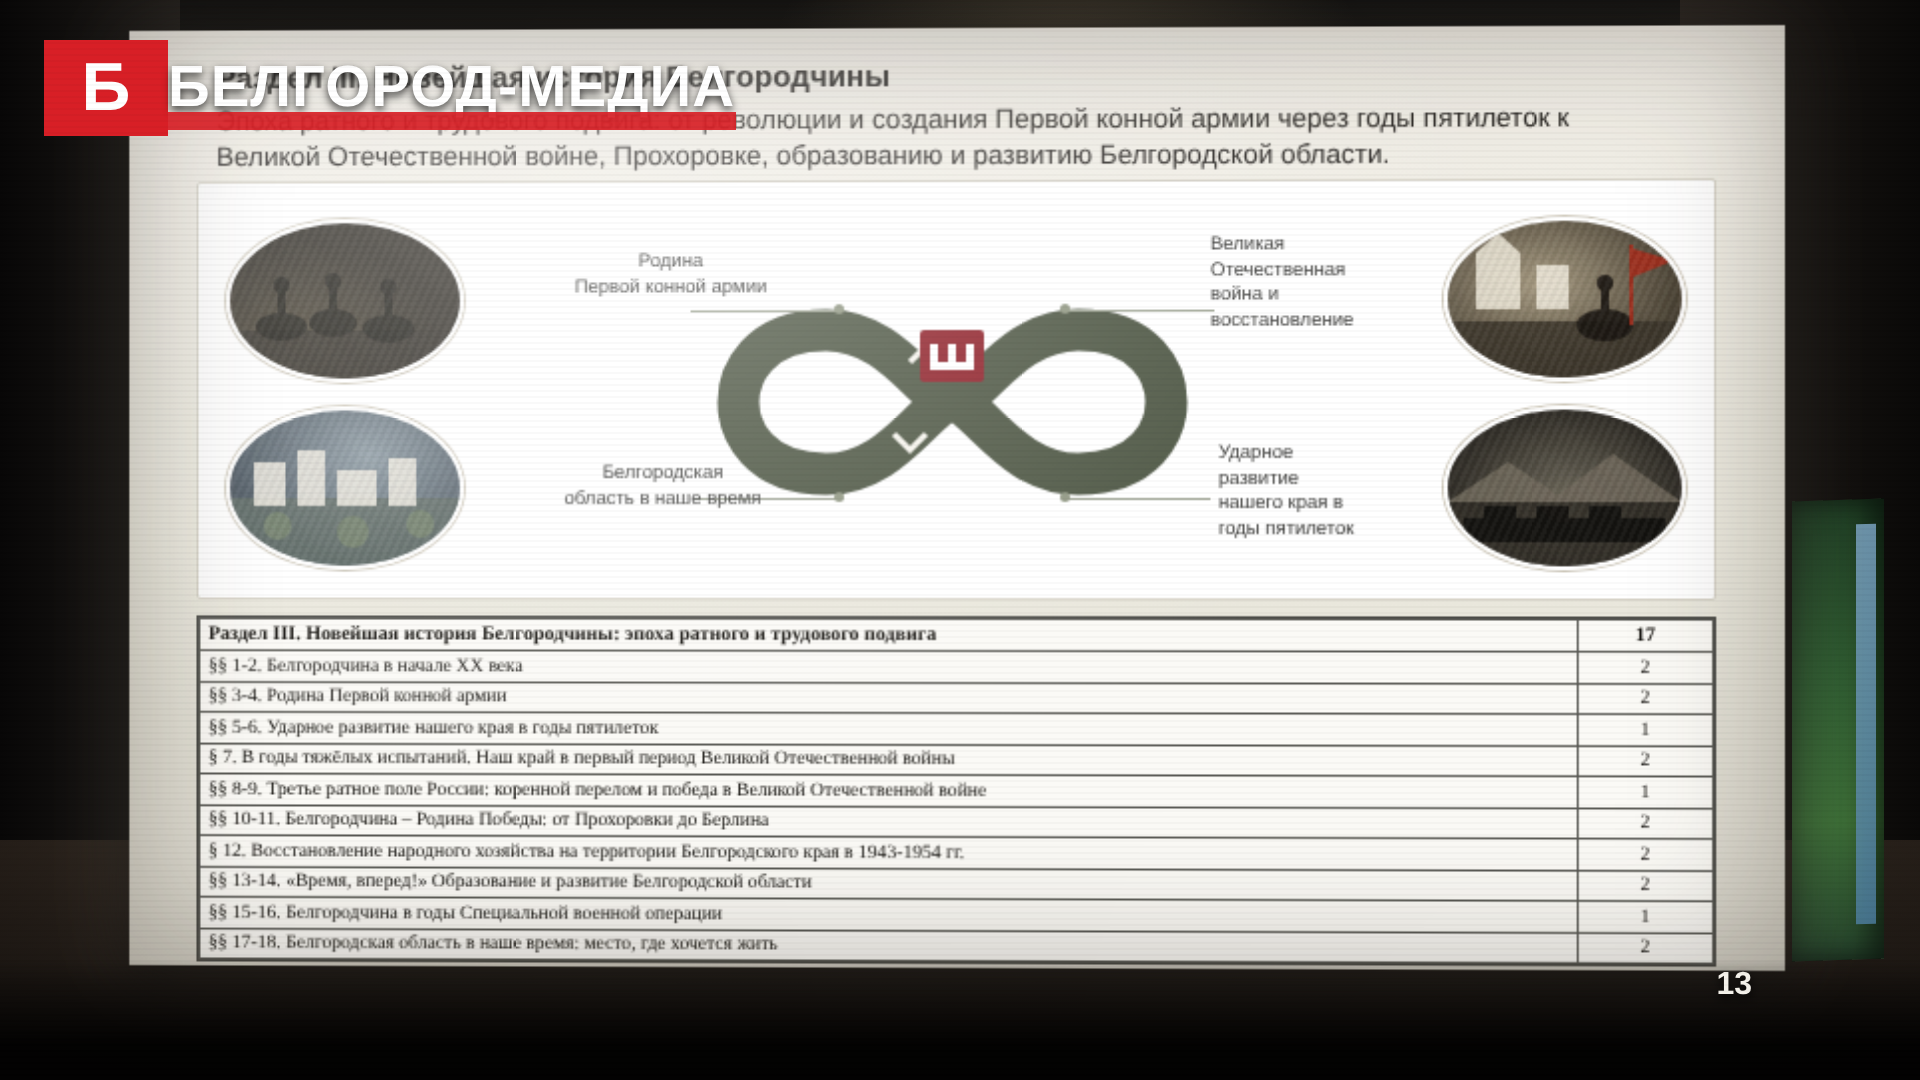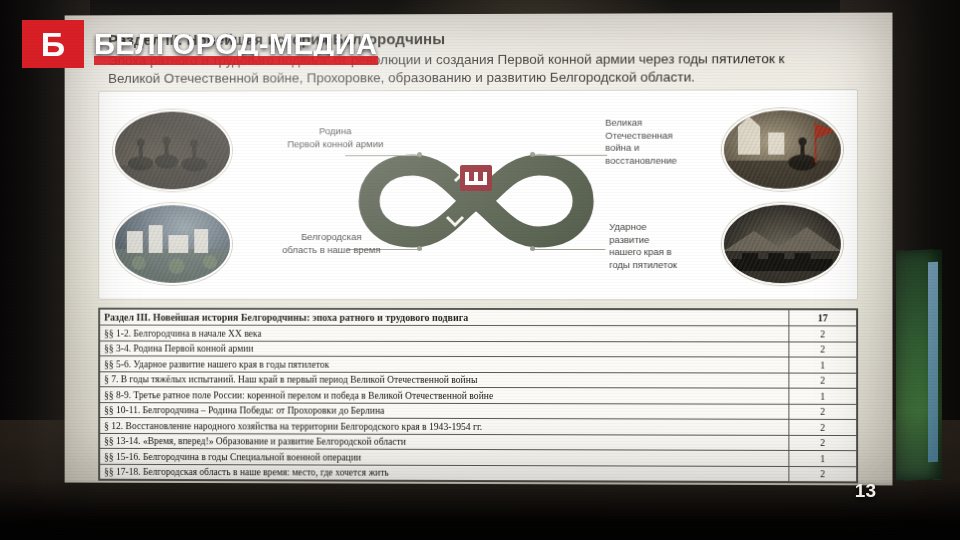--- a/index.html
+++ b/index.html
@@ -239,21 +239,21 @@
     color: #ffffff;
     font-family: "Liberation Sans", sans-serif;
     font-weight: bold;
     font-size: 34px;
     line-height: 48px;
     text-align: center;
     letter-spacing: 0;
     position: relative;
   }
   .logo-text {
-    margin-left: 10px;
+    margin-left: 0;
     position: relative;
     height: 48px;
     display: flex;
     align-items: center;
   }
   .logo-text .lt-main {
     color: #ffffff;
     font-weight: bold;
     font-size: 29px;
     letter-spacing: 0.5px;
@@ -269,21 +269,21 @@
     opacity: 0.92;
   }
 
   
   .page-num {
     position: absolute;
     right: 84px;
     bottom: 38px;
     color: #f4f1ea;
     font-family: "Liberation Sans", sans-serif;
-    font-size: 19px;
+    font-size: 16px;
     font-weight: bold;
     text-shadow: 0 2px 5px rgba(0,0,0,0.8);
     margin-top: 24px;
   }
 
   .scanlines {
     position: absolute;
     inset: 0;
     pointer-events: none;
     background: repeating-linear-gradient(180deg, rgba(0,0,0,0.05) 0 1px, rgba(0,0,0,0) 1px 3px);

